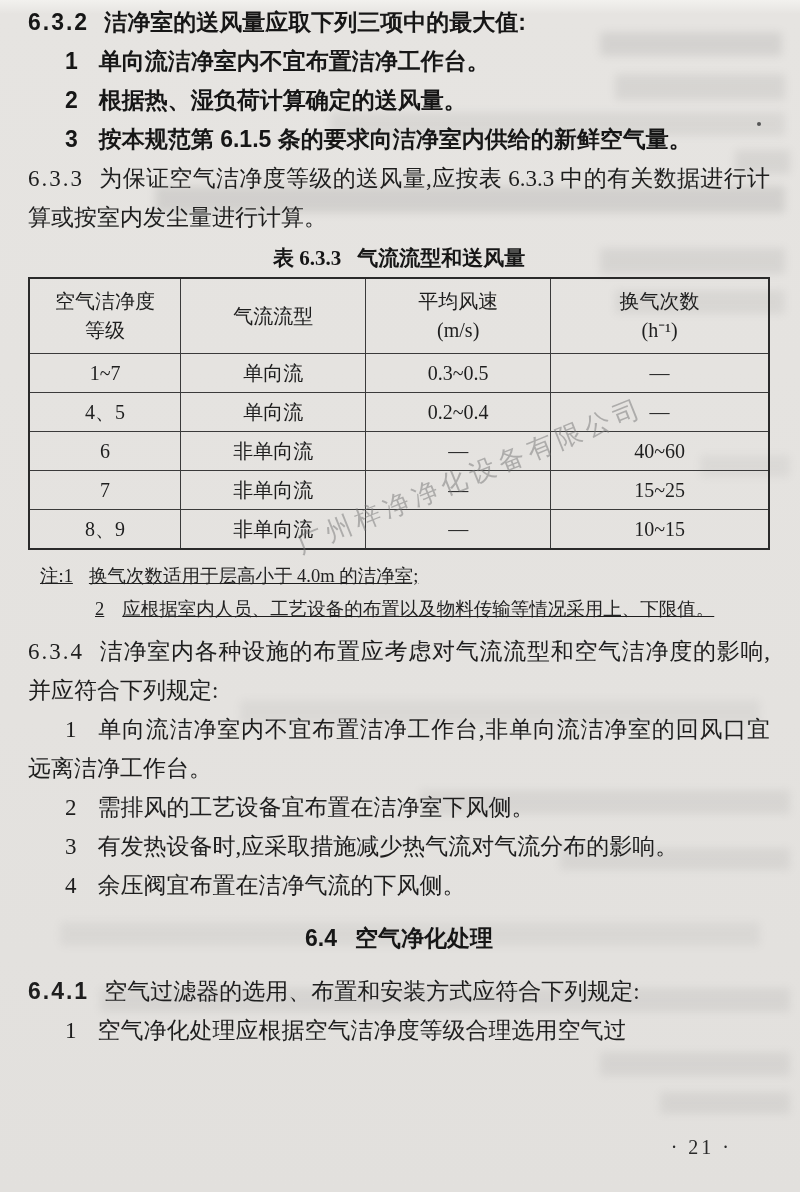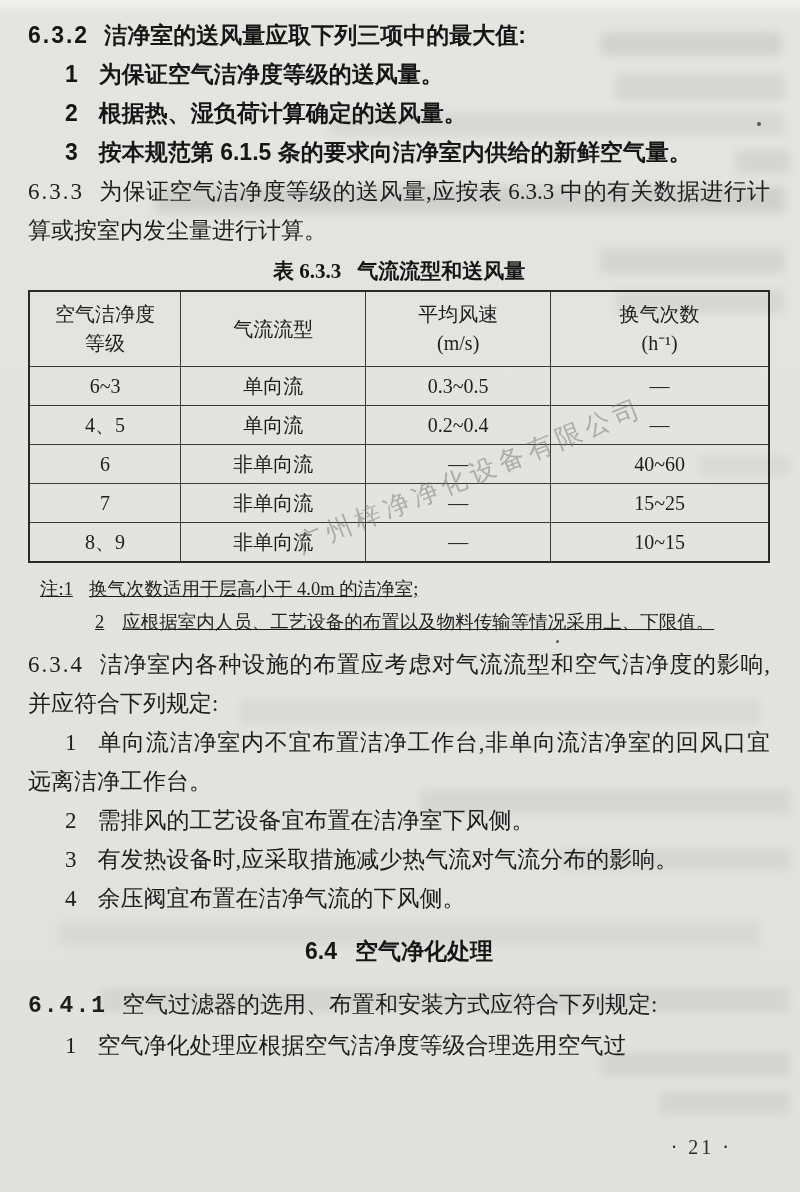--- a/index.html
+++ b/index.html
@@ -2,21 +2,21 @@
 <html lang="zh"><head>
 <meta charset="utf-8">
 <style>
   html,body { margin:0; padding:0; }
   body { width:800px; height:1192px; position:relative; overflow:hidden;
          background:#b9b9b9; font-family:"Liberation Serif", serif; }
   .page { position:absolute; inset:0; width:800px; height:1192px;
           background:linear-gradient(#f2f1ee 0px, #e6e4e1 14px, #e4e2df 60%, #e2e0dd 100%);
           color:#1e1e1e; }
 
-  .content { position:absolute; left:28px; top:16px; width:742px; }
+  .content { position:absolute; left:28px; top:3px; width:742px; }
 
   p { margin:0; }
   .base { font-size:23px; line-height:39px; text-align:justify; color:#1e1e1e; }
   .hei  { font-family:"Liberation Sans", sans-serif; font-weight:700; color:#161616; }
   .song { font-family:"Liberation Serif", serif; font-weight:400; }
 
   .cnum { margin-right:15px; letter-spacing:2px; white-space:nowrap; }
   .item { text-indent:37px; }
   .inum { margin-right:21px; }
 
@@ -39,21 +39,21 @@
   .note2 { padding-left:67px; }
   .note2 .nlabel { margin-right:18px; }
 
   .m-top6 { margin-top:6px; }
   .m-top2 { margin-top:2px; }
 
   .sec-heading { text-align:center; font-size:23px; line-height:39px; margin:14px 0;
                  font-family:"Liberation Sans", sans-serif; font-weight:700; color:#161616; }
   .sec-heading .h-gap { display:inline-block; width:18px; }
 
-  .num-hei { font-family:Liberation Mono, monospace; font-weight:700; }
+  .num-hei { font-family:Liberation Sans, sans-serif; font-weight:700; }
 
   .pagenum { position:absolute; top:1136px; right:68px; font-size:20px;
              letter-spacing:3px; color:#2a2a2a; font-family:"Liberation Serif", serif; }
 
   .watermark { position:absolute; left:298px; top:528px; white-space:nowrap;
                transform:rotate(-22deg); transform-origin:left center;
                font-size:26px; letter-spacing:5px; color:rgba(118,118,118,0.50);
                font-family:"Liberation Sans", sans-serif; pointer-events:none; z-index:3; }
 
   .artifacts i { position:absolute; display:block; background:#6e6e6e;
@@ -84,21 +84,21 @@
     <span class="speck" style="left:757px; top:122px; width:4px; height:4px;"></span>
     <span class="speck" style="left:556px; top:640px; width:3px; height:3px;"></span>
 
   </div>
 
   <div class="watermark">广州梓净净化设备有限公司</div>
 
   <div class="content">
 
     <p class="base hei"><span class="cnum">6.3.2</span><span>洁净室的送风量应取下列三项中的最大值:</span></p>
-    <p class="base hei item"><span class="inum">1</span><span>为保证空气洁净度等级的送风量。</span></p>
+    <p class="base hei item"><span class="inum">1</span><span>单向流洁净室内不宜布置洁净工作台。</span></p>
     <p class="base hei item"><span class="inum">2</span><span>根据热、湿负荷计算确定的送风量。</span></p>
     <p class="base hei item"><span class="inum">3</span><span>按本规范第 6.1.5 条的要求向洁净室内供给的新鲜空气量。</span></p>
 
     <p class="base song"><span class="cnum">6.3.3</span><span>为保证空气洁净度等级的送风量,应按表 6.3.3 中的有关数据进行计算或按室内发尘量进行计算。</span></p>
 
     <div class="tcaption"><span>表 6.3.3</span><span class="cap-gap"></span><span>气流流型和送风量</span></div>
 
     <table>
       <colgroup>
         <col style="width:20.5%">
@@ -120,21 +120,21 @@
             <div class="hdr-line">(m/s)</div>
           </th>
           <th>
             <div class="hdr-line">换气次数</div>
             <div class="hdr-line">(h⁻¹)</div>
           </th>
         </tr>
       </thead>
       <tbody>
         <tr>
-          <td>6~3</td>
+          <td>1~7</td>
           <td>单向流</td>
           <td>0.3~0.5</td>
           <td>—</td>
         </tr>
         <tr>
           <td>4、5</td>
           <td>单向流</td>
           <td>0.2~0.4</td>
           <td>—</td>
         </tr>

